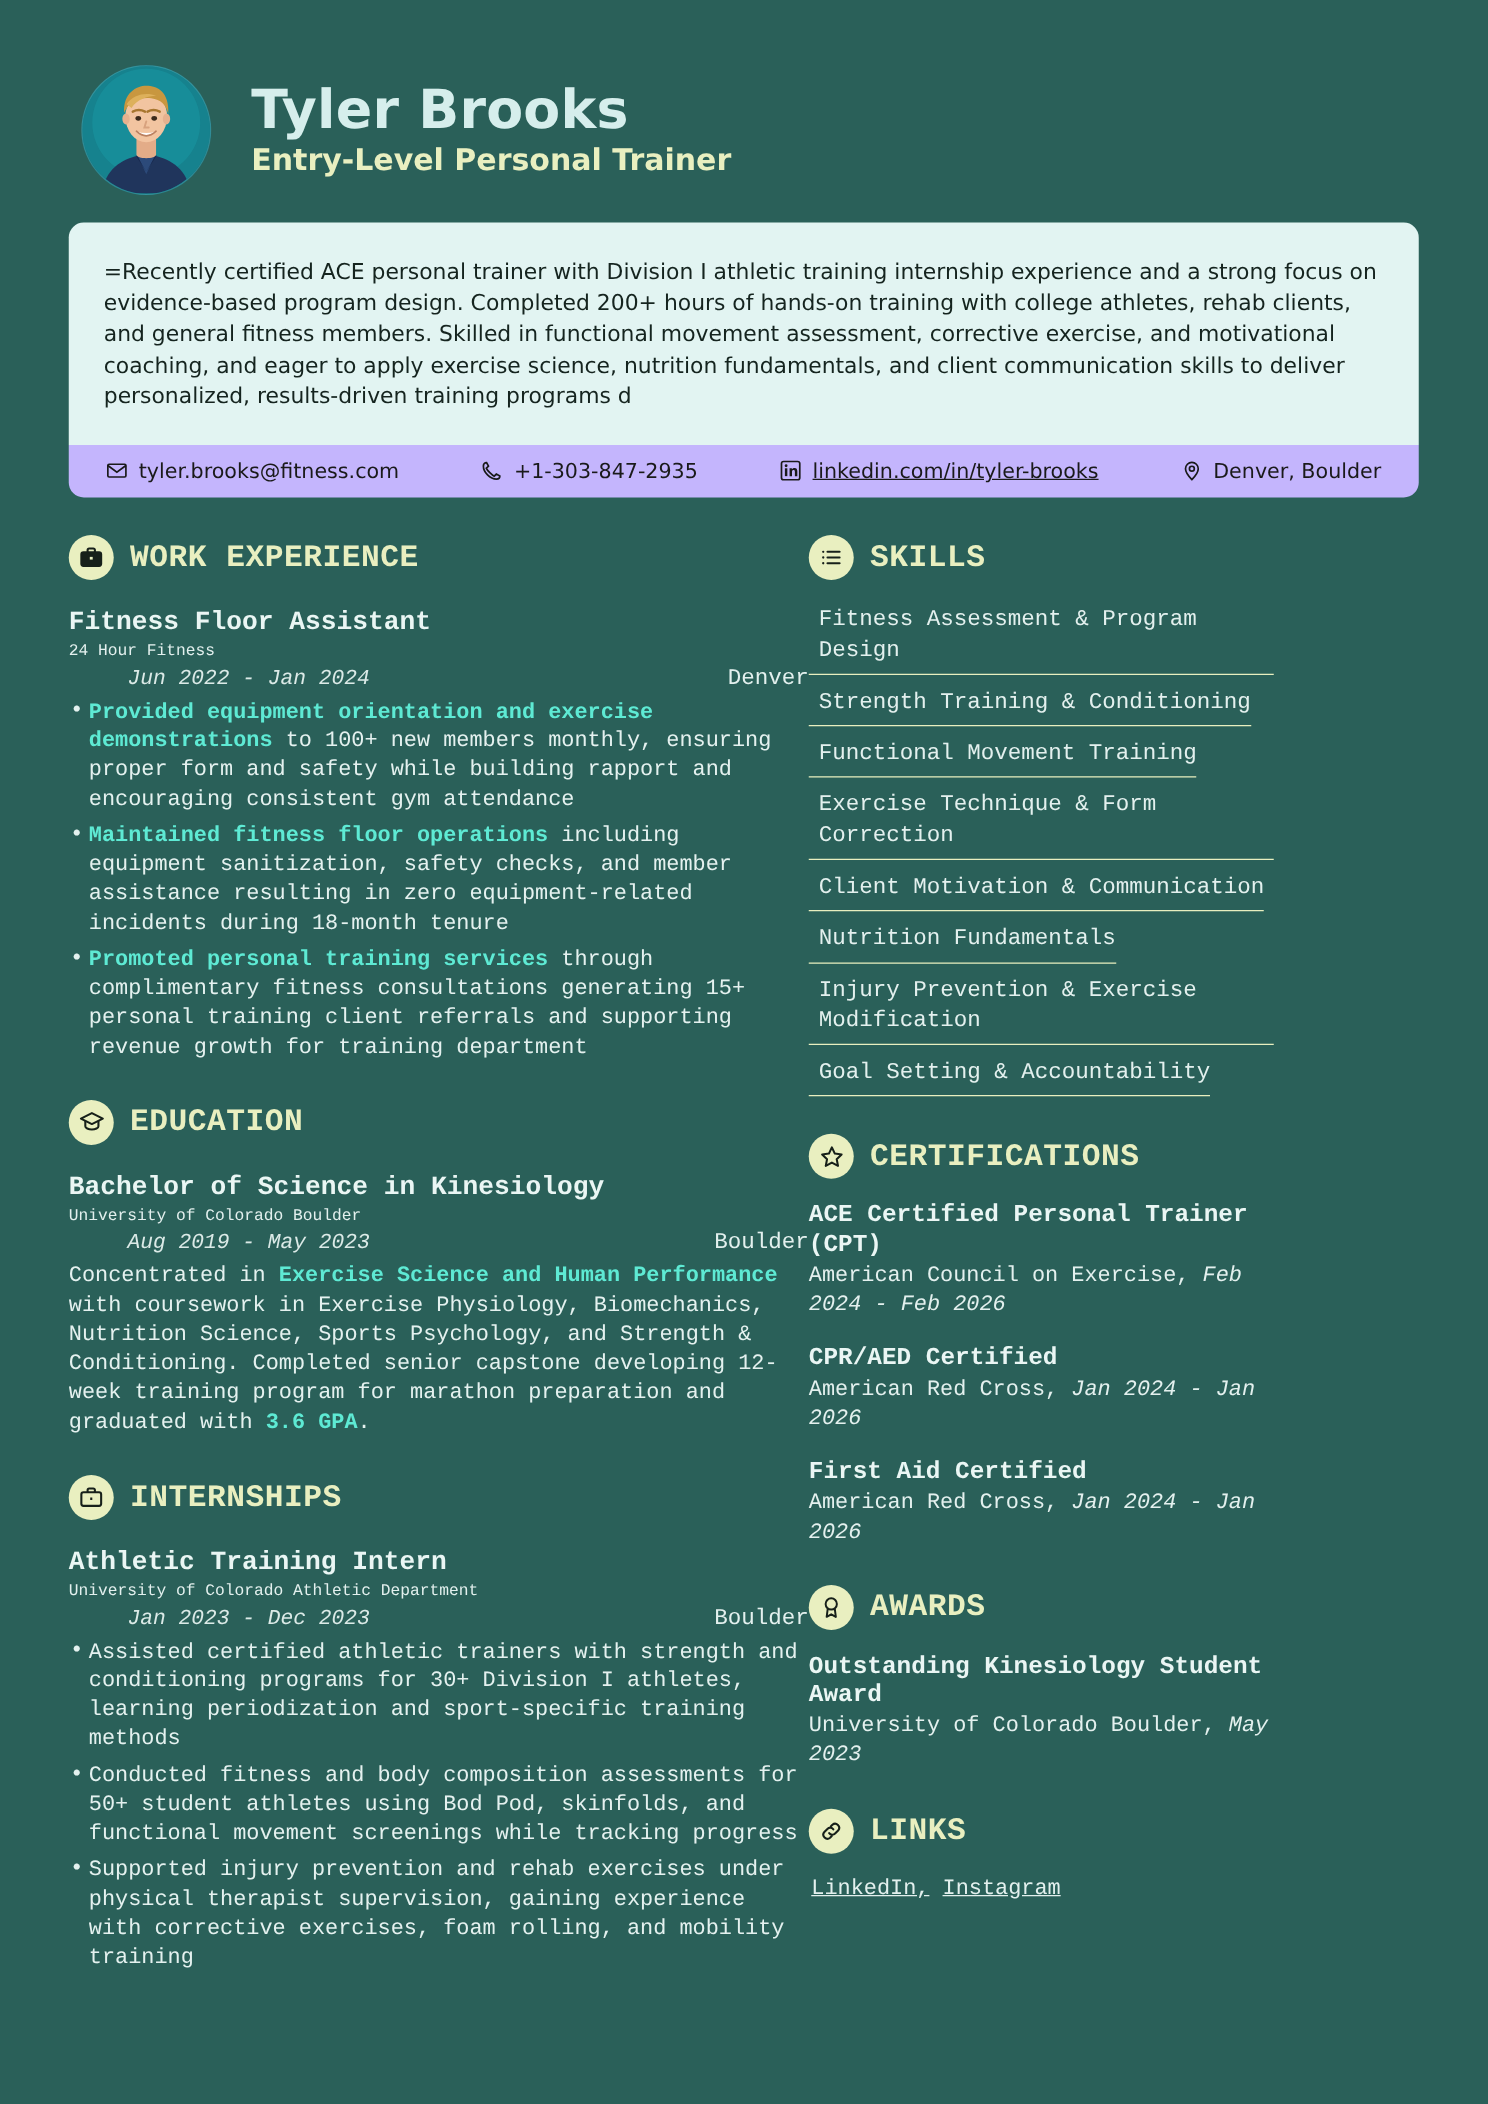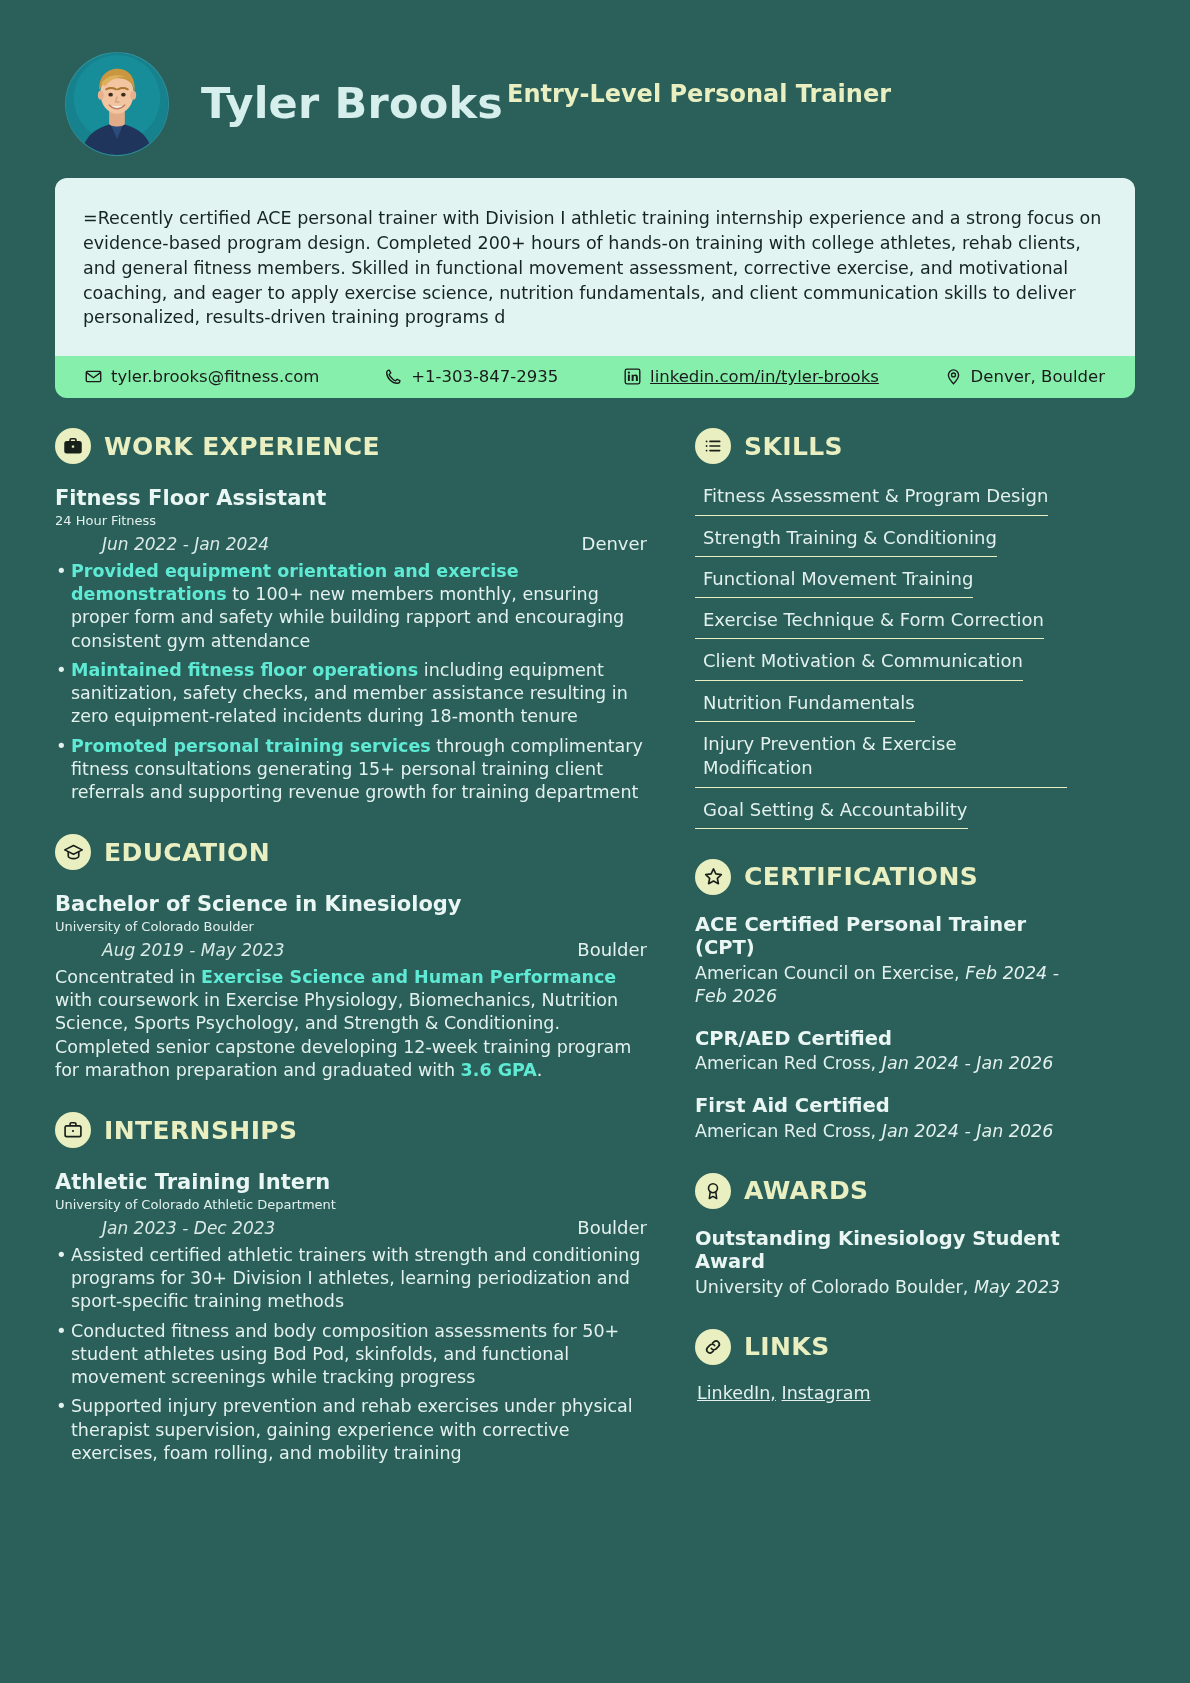--- a/index.html
+++ b/index.html
@@ -24,21 +24,21 @@
   .avatar {
     width: 104px; height: 104px;
     border-radius: 50%;
     background: radial-gradient(circle at 50% 38%, #1f94a0 0%, #15808c 60%, #0d6b78 100%);
     overflow: hidden;
     flex: 0 0 auto;
     position: relative;
     border: 1px solid rgba(255,255,255,.12);
   }
   .avatar svg { display: block; width: 100%; height: 100%; }
-  .name-block { display: flex; flex-direction: row; gap: 4px; }
+  .name-block { display: flex; flex-direction: column; gap: 4px; }
   .name {
     font-size: 43px;
     font-weight: bold;
     color: #d6eeec;
     letter-spacing: .2px;
     line-height: 1.05;
   }
   .role {
     font-size: 24px;
     font-weight: bold;
@@ -51,35 +51,35 @@
     background: #e2f4f2;
     border-radius: 12px 12px 0 0;
     color: #15241f;
     font-size: 17.5px;
     line-height: 1.42;
     padding: 28px 28px 26px 28px;
   }
 
   
   .contact-bar {
-    background: #86efac;
+    background: #c4b5fd;
     border-radius: 0 0 12px 12px;
     display: flex;
     align-items: center;
     justify-content: space-between;
     padding: 11px 30px 12px 30px;
     color: #1a1a1a;
     font-size: 16.5px;
   }
   .contact-item { display: flex; align-items: center; gap: 9px; white-space: nowrap; }
   .contact-item svg { flex: 0 0 auto; display:block; }
   .contact-item a { color: #1a1a1a; text-decoration: underline; }
 
   
-  .columns { display: flex; gap: 48px; padding-top: 30px; }
+  .columns { display: flex; padding-top: 30px; font-family: Liberation Mono, monospace; }
   .col-left  { width: 592px; flex: 0 0 592px; }
   .col-right { width: 372px; flex: 0 0 372px; }
 
   
   .section-head {
     display: flex;
     align-items: center;
     gap: 13px;
     margin-bottom: 22px;
   }

